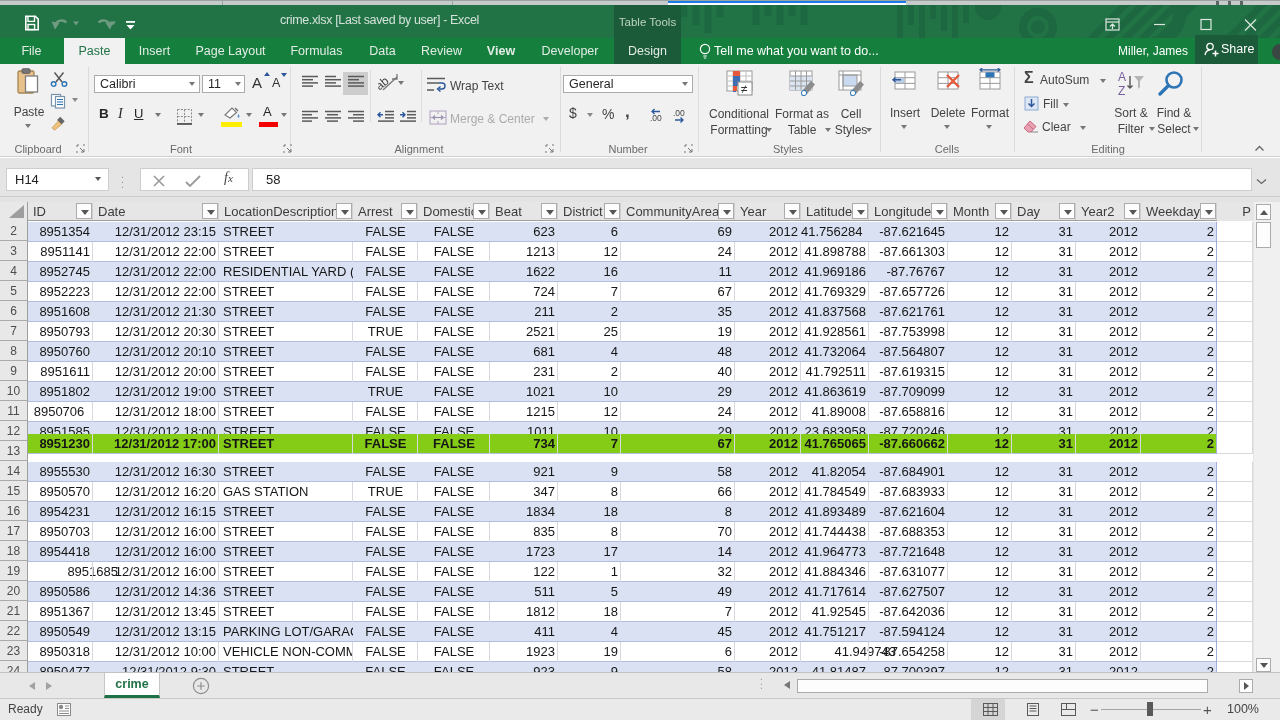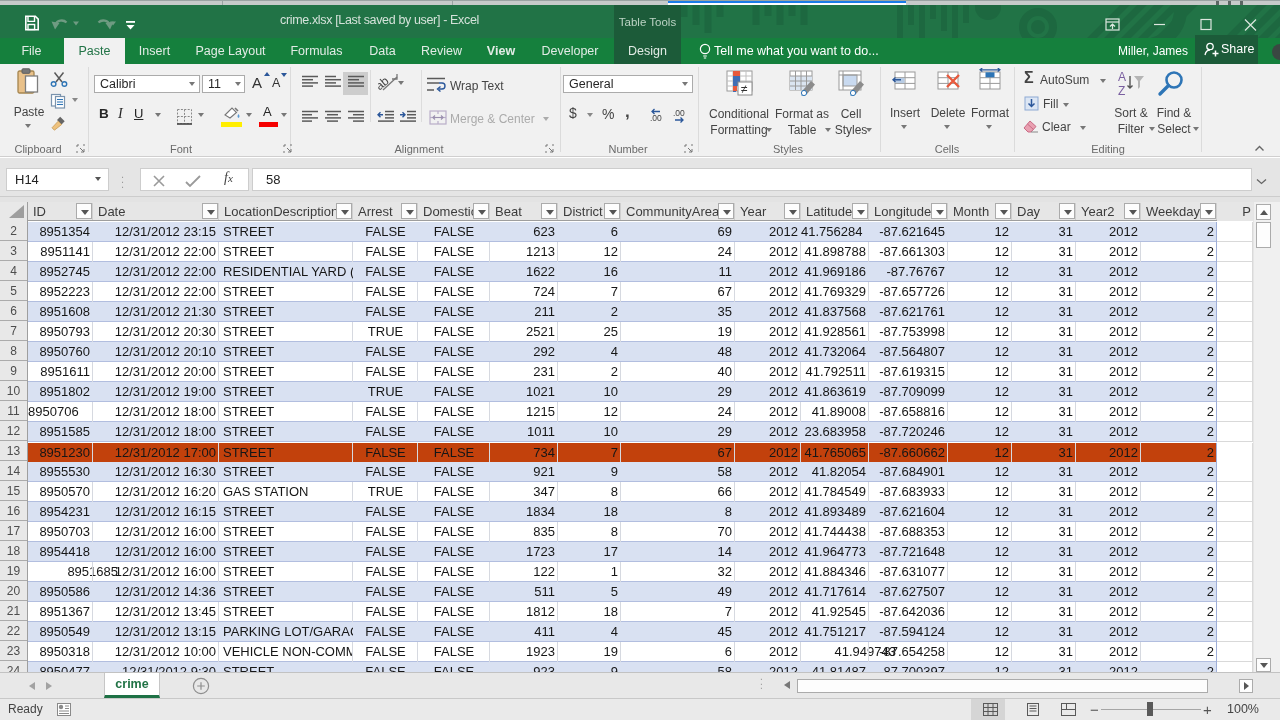--- a/index.html
+++ b/index.html
@@ -749,21 +749,21 @@
       <div class="vl" style="left:1188px;background:#9fafd9;"></div>
 <div class="ab" style="left:1189px;top:0;width:36px;height:20px;background:#fff;border-bottom:1px solid #d9d9d9;"></div>
 <div class="vl" style="left:1224px;background:#d9d9d9;"></div>
 </div>
 <div class="drow" style="top:145px;background:#d9e1f2;border-bottom:1px solid #b2bedf;">
 <div class="cv" style="left:0px;width:62px;text-align:right;">8950760</div>
       <div class="cv" style="left:65px;width:123px;text-align:right;">12/31/2012 20:10</div>
       <div class="cv" style="left:195px;width:130px;text-align:left;">STREET</div>
       <div class="cv" style="left:325px;width:65px;text-align:center;">FALSE</div>
       <div class="cv" style="left:390px;width:72px;text-align:center;">FALSE</div>
-      <div class="cv" style="left:462px;width:65px;text-align:right;">292</div>
+      <div class="cv" style="left:462px;width:65px;text-align:right;">681</div>
       <div class="cv" style="left:530px;width:60px;text-align:right;">4</div>
       <div class="cv" style="left:593px;width:111px;text-align:right;">48</div>
       <div class="cv" style="left:707px;width:63px;text-align:right;">2012</div>
       <div class="cv" style="left:773px;width:65px;text-align:right;">41.732064</div>
       <div class="cv" style="left:841px;width:76px;text-align:right;">-87.564807</div>
       <div class="cv" style="left:920px;width:61px;text-align:right;">12</div>
       <div class="cv" style="left:984px;width:61px;text-align:right;">31</div>
       <div class="cv" style="left:1048px;width:62px;text-align:right;">2012</div>
       <div class="cv" style="left:1113px;width:73px;text-align:right;">2</div>
       <div class="vl" style="left:1188px;background:#9fafd9;"></div>
@@ -818,21 +818,21 @@
       <div class="cv" style="left:841px;width:76px;text-align:right;">-87.709099</div>
       <div class="cv" style="left:920px;width:61px;text-align:right;">12</div>
       <div class="cv" style="left:984px;width:61px;text-align:right;">31</div>
       <div class="cv" style="left:1048px;width:62px;text-align:right;">2012</div>
       <div class="cv" style="left:1113px;width:73px;text-align:right;">2</div>
       <div class="vl" style="left:1188px;background:#9fafd9;"></div>
 <div class="ab" style="left:1189px;top:0;width:36px;height:20px;background:#fff;border-bottom:1px solid #d9d9d9;"></div>
 <div class="vl" style="left:1224px;background:#d9d9d9;"></div>
 </div>
 <div class="drow" style="top:205px;background:#ffffff;border-bottom:1px solid #b2bedf;">
-<div class="cv" style="left:0px;width:62px;text-align:left;">8950706</div>
+<div class="cv" style="left:0px;width:62px;text-align:center;">8950706</div>
       <div class="vl" style="left:64px;background:#d6d9e0;"></div>
       <div class="cv" style="left:65px;width:123px;text-align:right;">12/31/2012 18:00</div>
       <div class="vl" style="left:190px;background:#d6d9e0;"></div>
       <div class="cv" style="left:195px;width:130px;text-align:left;">STREET</div>
       <div class="vl" style="left:324px;background:#d6d9e0;"></div>
       <div class="cv" style="left:325px;width:65px;text-align:center;">FALSE</div>
       <div class="vl" style="left:389px;background:#d6d9e0;"></div>
       <div class="cv" style="left:390px;width:72px;text-align:center;">FALSE</div>
       <div class="vl" style="left:461px;background:#d6d9e0;"></div>
       <div class="cv" style="left:462px;width:65px;text-align:right;">1215</div>
@@ -871,21 +871,21 @@
       <div class="cv" style="left:773px;width:65px;text-align:right;">23.683958</div>
       <div class="cv" style="left:841px;width:76px;text-align:right;">-87.720246</div>
       <div class="cv" style="left:920px;width:61px;text-align:right;">12</div>
       <div class="cv" style="left:984px;width:61px;text-align:right;">31</div>
       <div class="cv" style="left:1048px;width:62px;text-align:right;">2012</div>
       <div class="cv" style="left:1113px;width:73px;text-align:right;">2</div>
       <div class="vl" style="left:1188px;background:#9fafd9;"></div>
 <div class="ab" style="left:1189px;top:0;width:36px;height:20px;background:#fff;border-bottom:1px solid #d9d9d9;"></div>
 <div class="vl" style="left:1224px;background:#d9d9d9;"></div>
 </div>
-<div class="drow" style="top:246px;background:#c2410c;border-bottom:1px solid #b2bedf;">
+<div class="drow" style="top:237px;background:#84cc16;border-bottom:1px solid #b2bedf;font-weight:bold;">
 <div class="cv" style="left:0px;width:62px;text-align:right;">8951230</div>
       <div class="vl" style="left:64px;background:#d6d9e0;"></div>
       <div class="cv" style="left:65px;width:123px;text-align:right;">12/31/2012 17:00</div>
       <div class="vl" style="left:190px;background:#d6d9e0;"></div>
       <div class="cv" style="left:195px;width:130px;text-align:left;">STREET</div>
       <div class="vl" style="left:324px;background:#d6d9e0;"></div>
       <div class="cv" style="left:325px;width:65px;text-align:center;">FALSE</div>
       <div class="vl" style="left:389px;background:#d6d9e0;"></div>
       <div class="cv" style="left:390px;width:72px;text-align:center;">FALSE</div>
       <div class="vl" style="left:461px;background:#d6d9e0;"></div>

